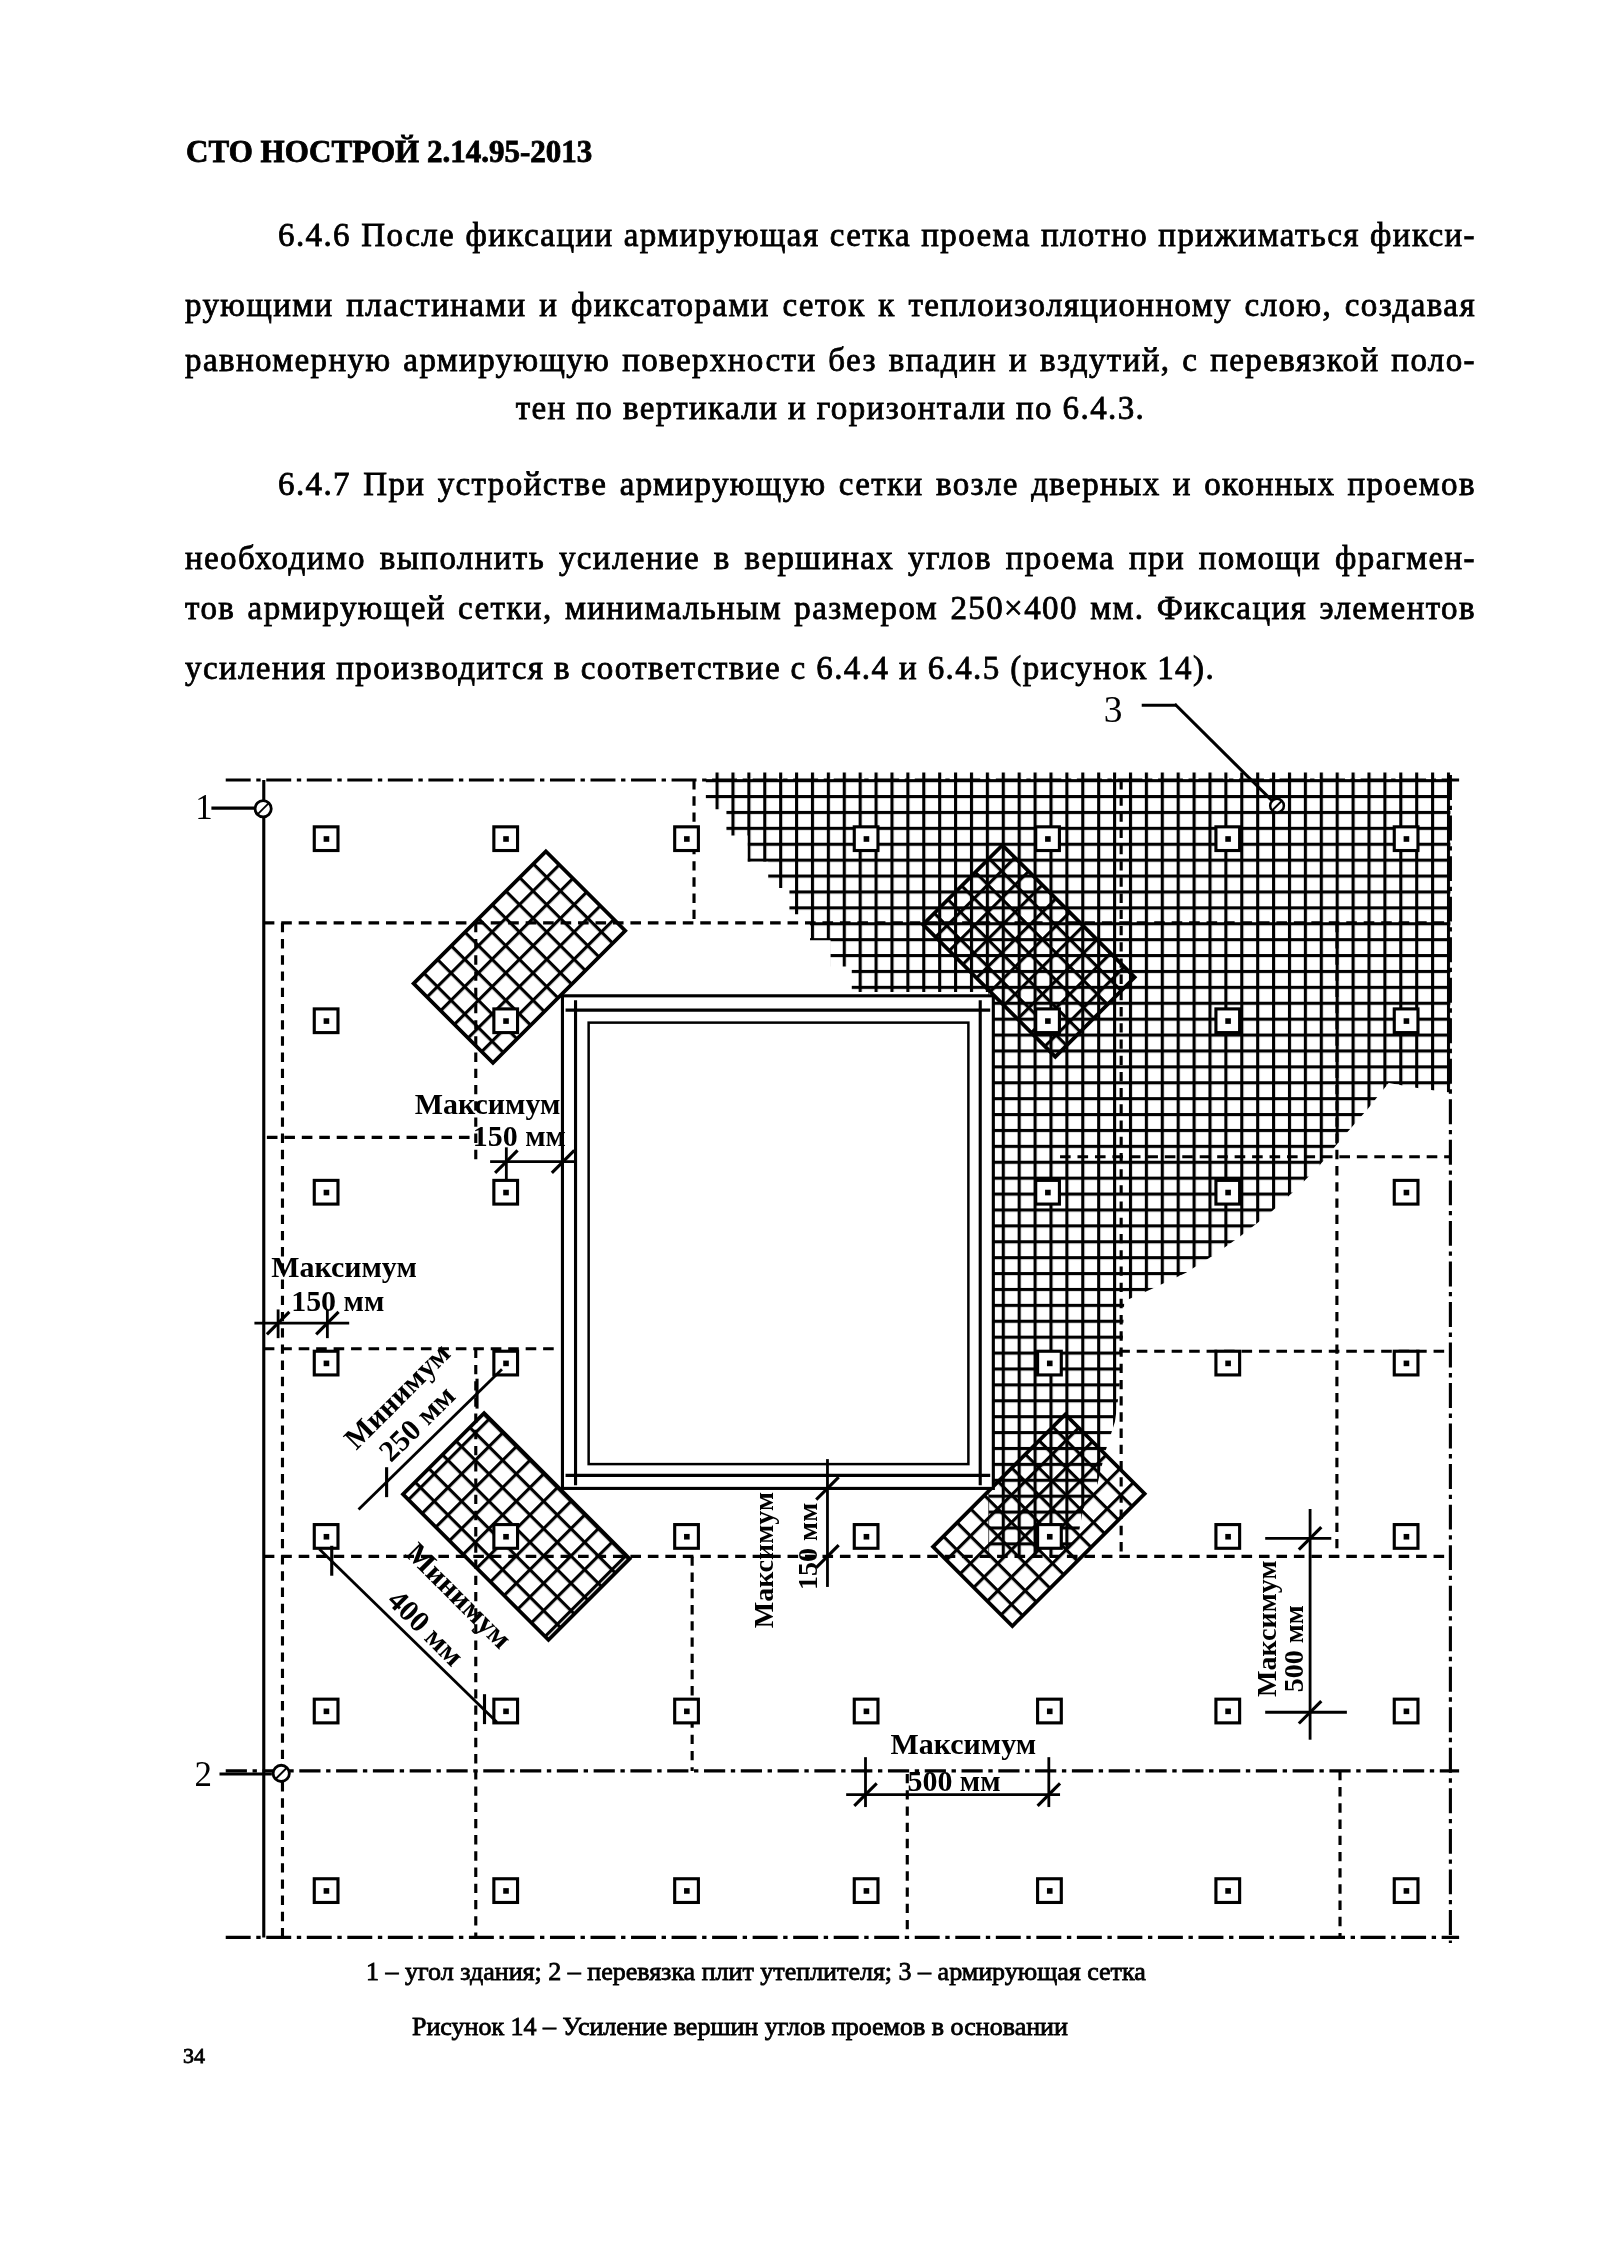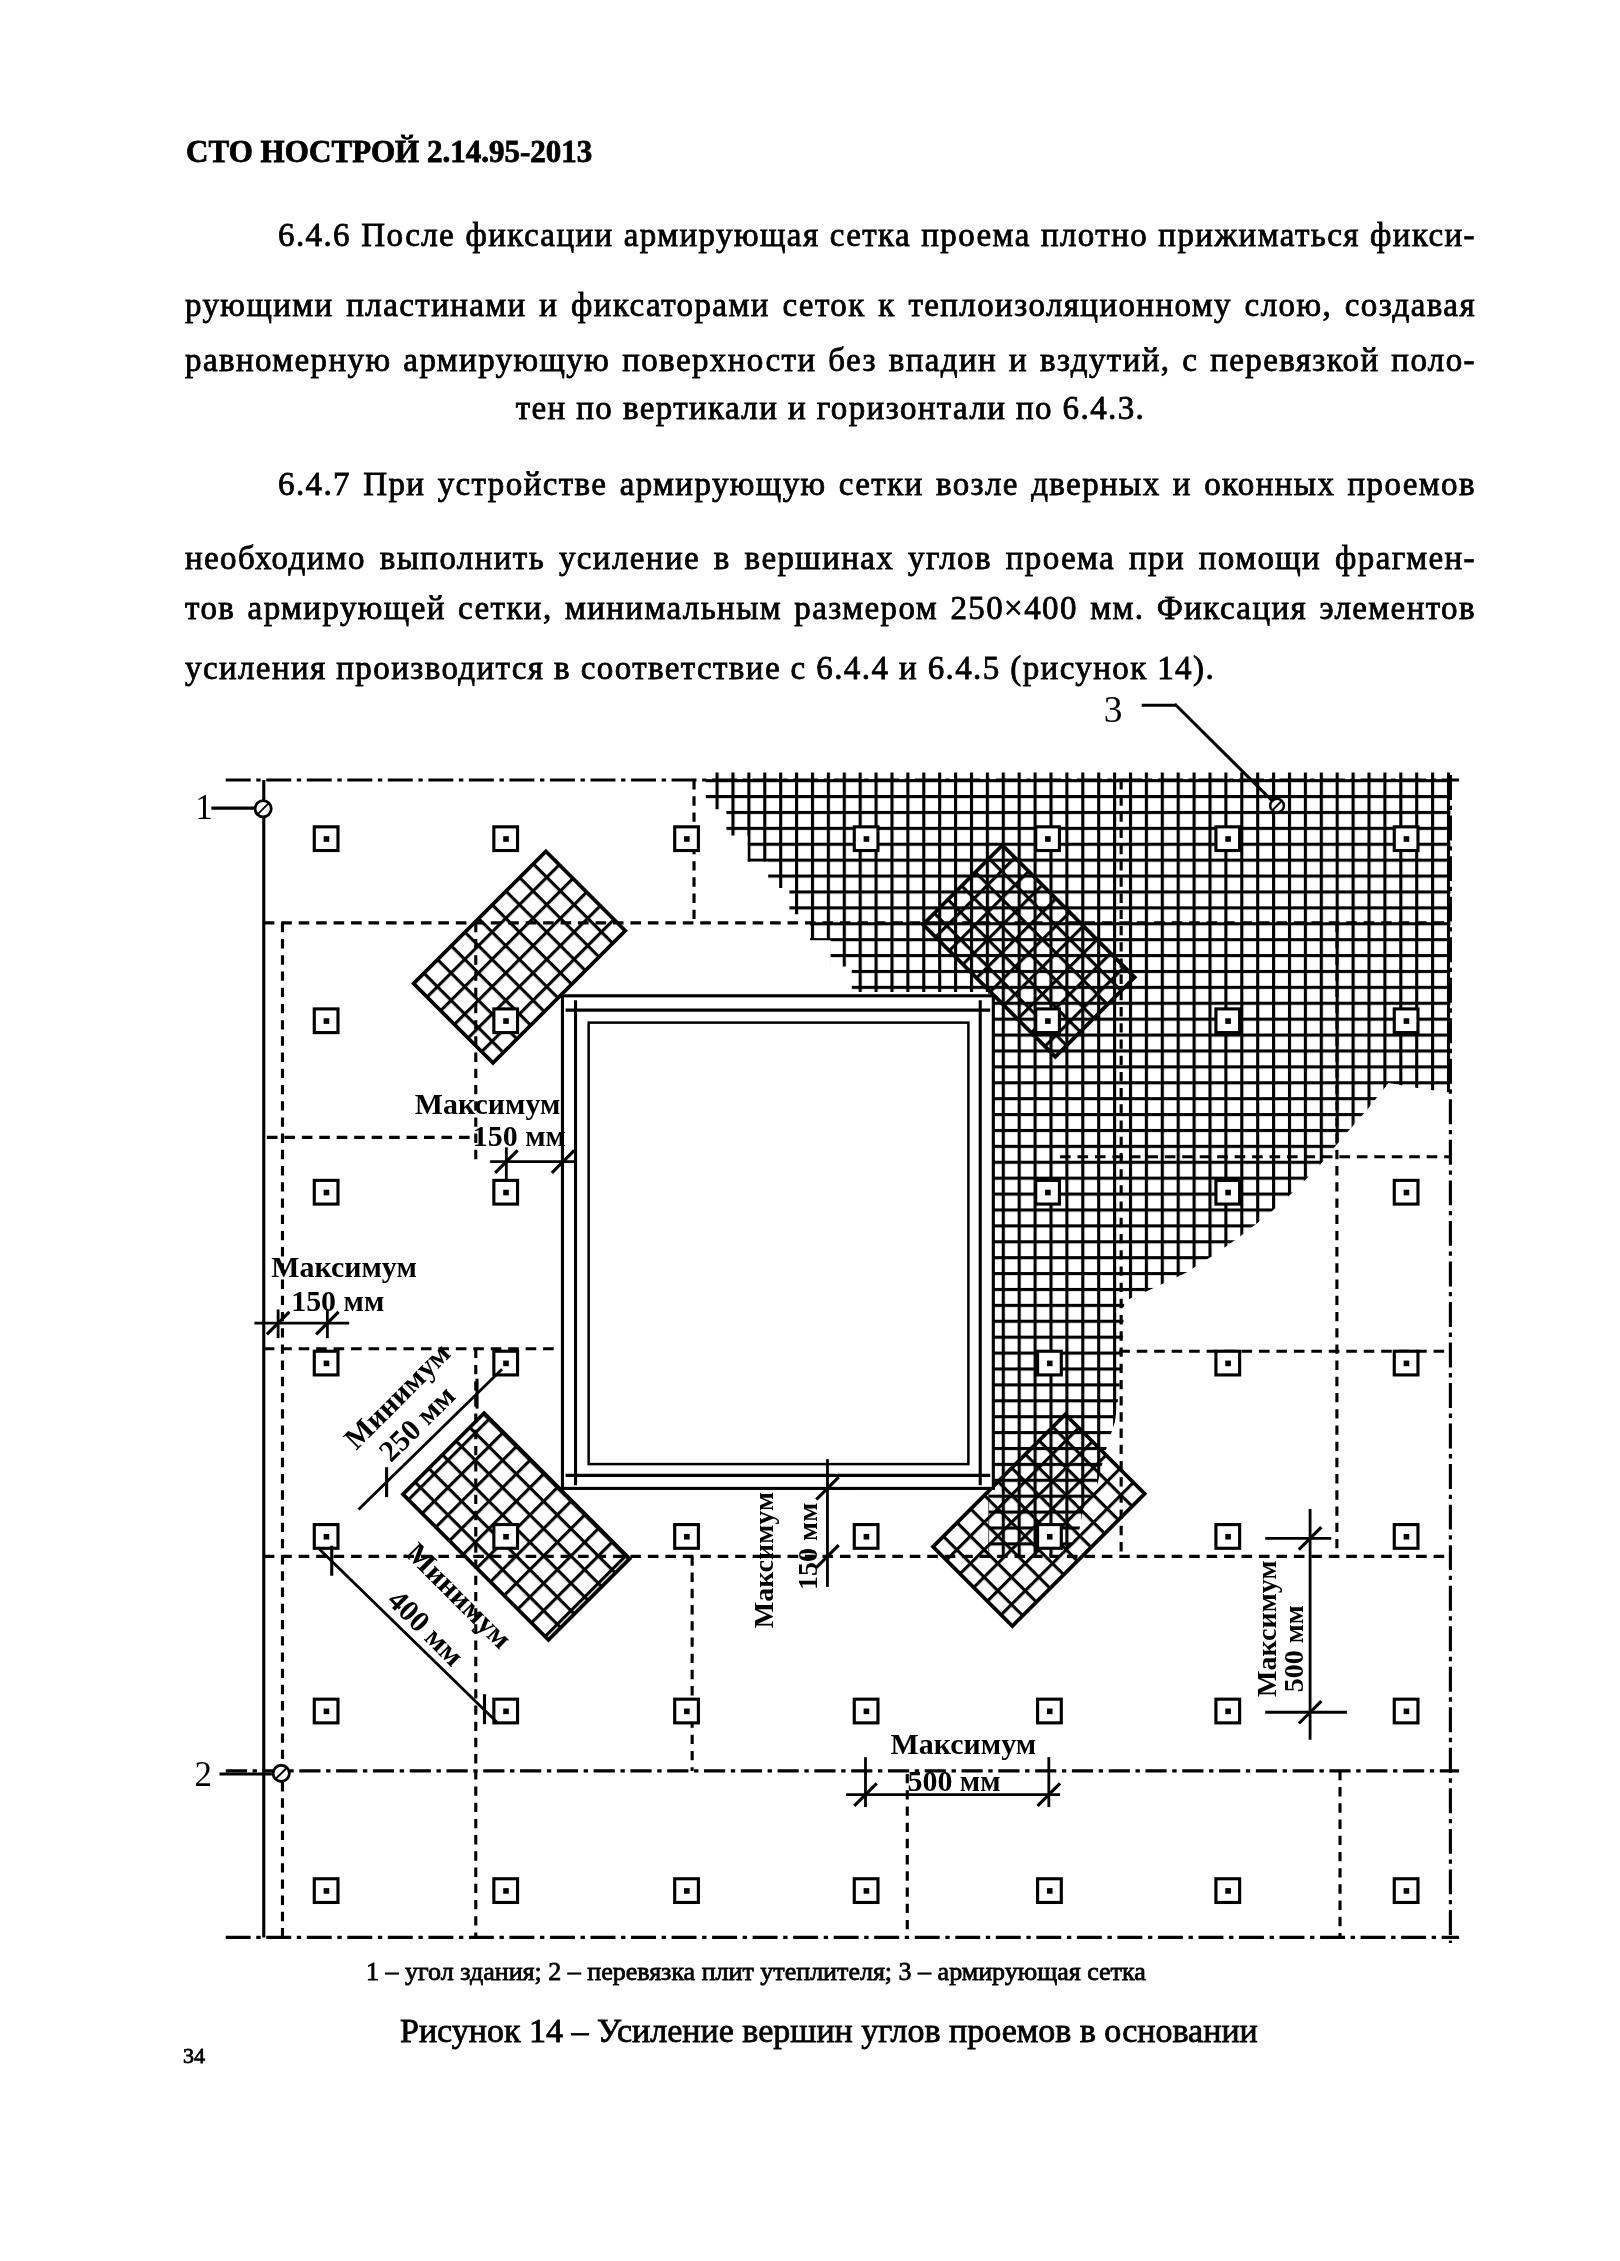--- a/index.html
+++ b/index.html
@@ -381,16 +381,16 @@
 <line x1="1682" y1="2818" x2="1682" y2="2898" stroke-width="4.5"></line>
 <line x1="1370" y1="2896" x2="1406" y2="2860" stroke-width="5"></line>
 <line x1="1664" y1="2896" x2="1700" y2="2860" stroke-width="5"></line>
 </g>
 
 </g>
 </svg>
 
 <div class="cap" style="left:342px;top:1959px;font-size:26px;margin-left:24px;">1 – угол здания; 2 – перевязка плит утеплителя; 3 – армирующая сетка</div>
 
-<div class="cap" style="left:400px;top:2014px;font-size:34px;text-align:center;">Рисунок 14 – Усиление вершин углов проемов в основании</div>
+<div class="cap" style="left:412px;top:2014px;font-size:26px;text-align:center;">Рисунок 14 – Усиление вершин углов проемов в основании</div>
 
 <div style="position:absolute;left:183px;top:2045px;font-size:22px;line-height:1;">34</div>
 
 
 </body></html>

